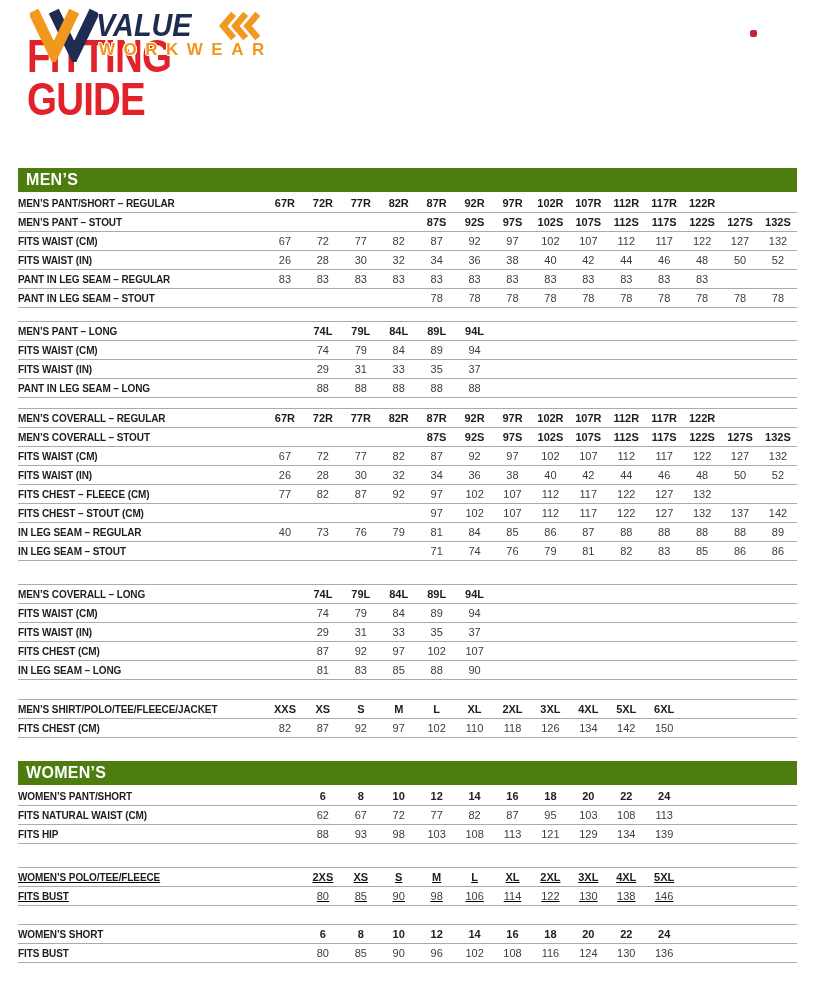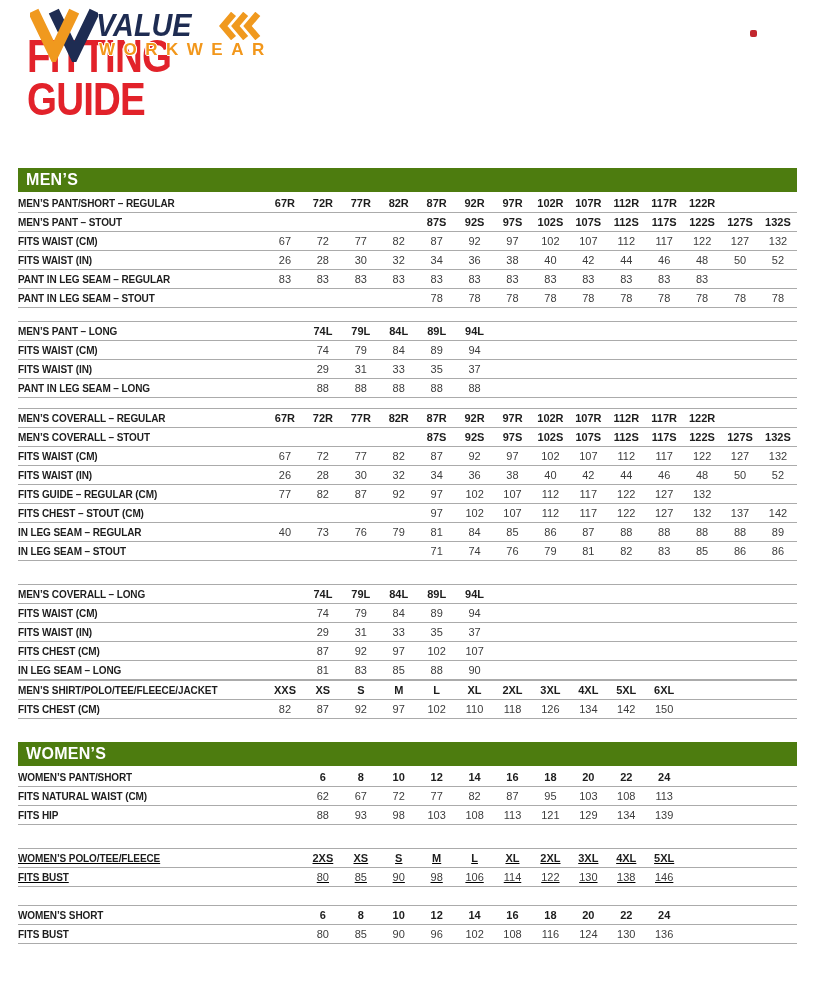--- a/index.html
+++ b/index.html
@@ -50,21 +50,21 @@
     width:248px;flex:0 0 248px;
     font-weight:bold;font-size:10px;color:#1d1d1d;letter-spacing:-0.1px;
     white-space:nowrap;overflow:hidden;
   }
   .row .cell{
     flex:1 1 0;text-align:center;font-size:11px;color:#3c3c3c;
     white-space:nowrap;
   }
   .row.head .cell{font-weight:bold;color:#1d1d1d;}
   
-  .mt2{margin-top:2px;} .mt18{margin-top:18px;} .mt19{}
+  .mt2{margin-top:2px;} .mt18{margin-top:18px;} .mt19{margin-top:19px;}
   .mt21{margin-top:10px;} .mt22{margin-top:13px;} .mt23{margin-top:23px;}
   .mt28{margin-top:23px;text-decoration:underline;}
 </style>
 </head>
 <body>
 
 <div class="page-title">
   <div>FITTING</div>
   <div>GUIDE</div>
 </div>
@@ -325,21 +325,21 @@
         <div class="cell">38</div>
         <div class="cell">40</div>
         <div class="cell">42</div>
         <div class="cell">44</div>
         <div class="cell">46</div>
         <div class="cell">48</div>
         <div class="cell">50</div>
         <div class="cell">52</div>
       </div>
       <div class="row">
-        <div class="label">FITS GUIDE – REGULAR (CM)</div>
+        <div class="label">FITS CHEST – FLEECE (CM)</div>
         <div class="cell">77</div>
         <div class="cell">82</div>
         <div class="cell">87</div>
         <div class="cell">92</div>
         <div class="cell">97</div>
         <div class="cell">102</div>
         <div class="cell">107</div>
         <div class="cell">112</div>
         <div class="cell">117</div>
         <div class="cell">122</div>

